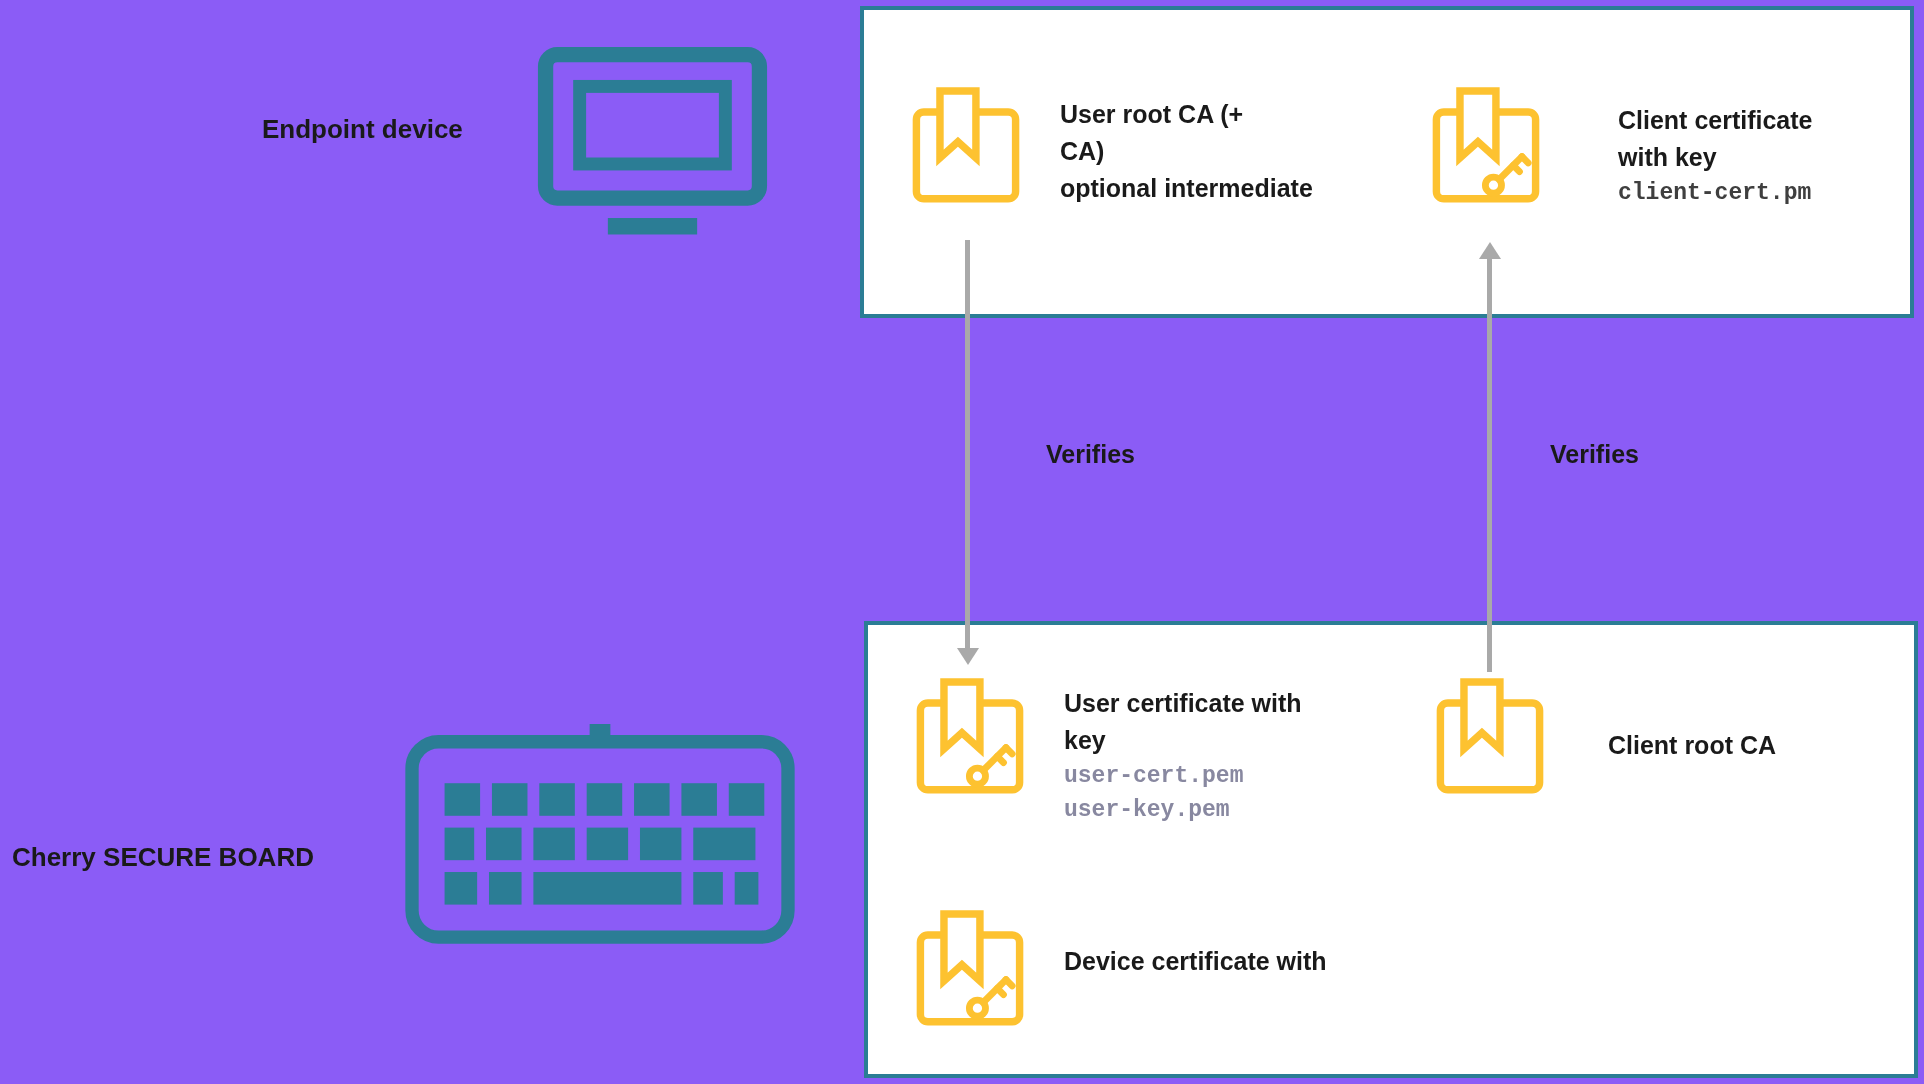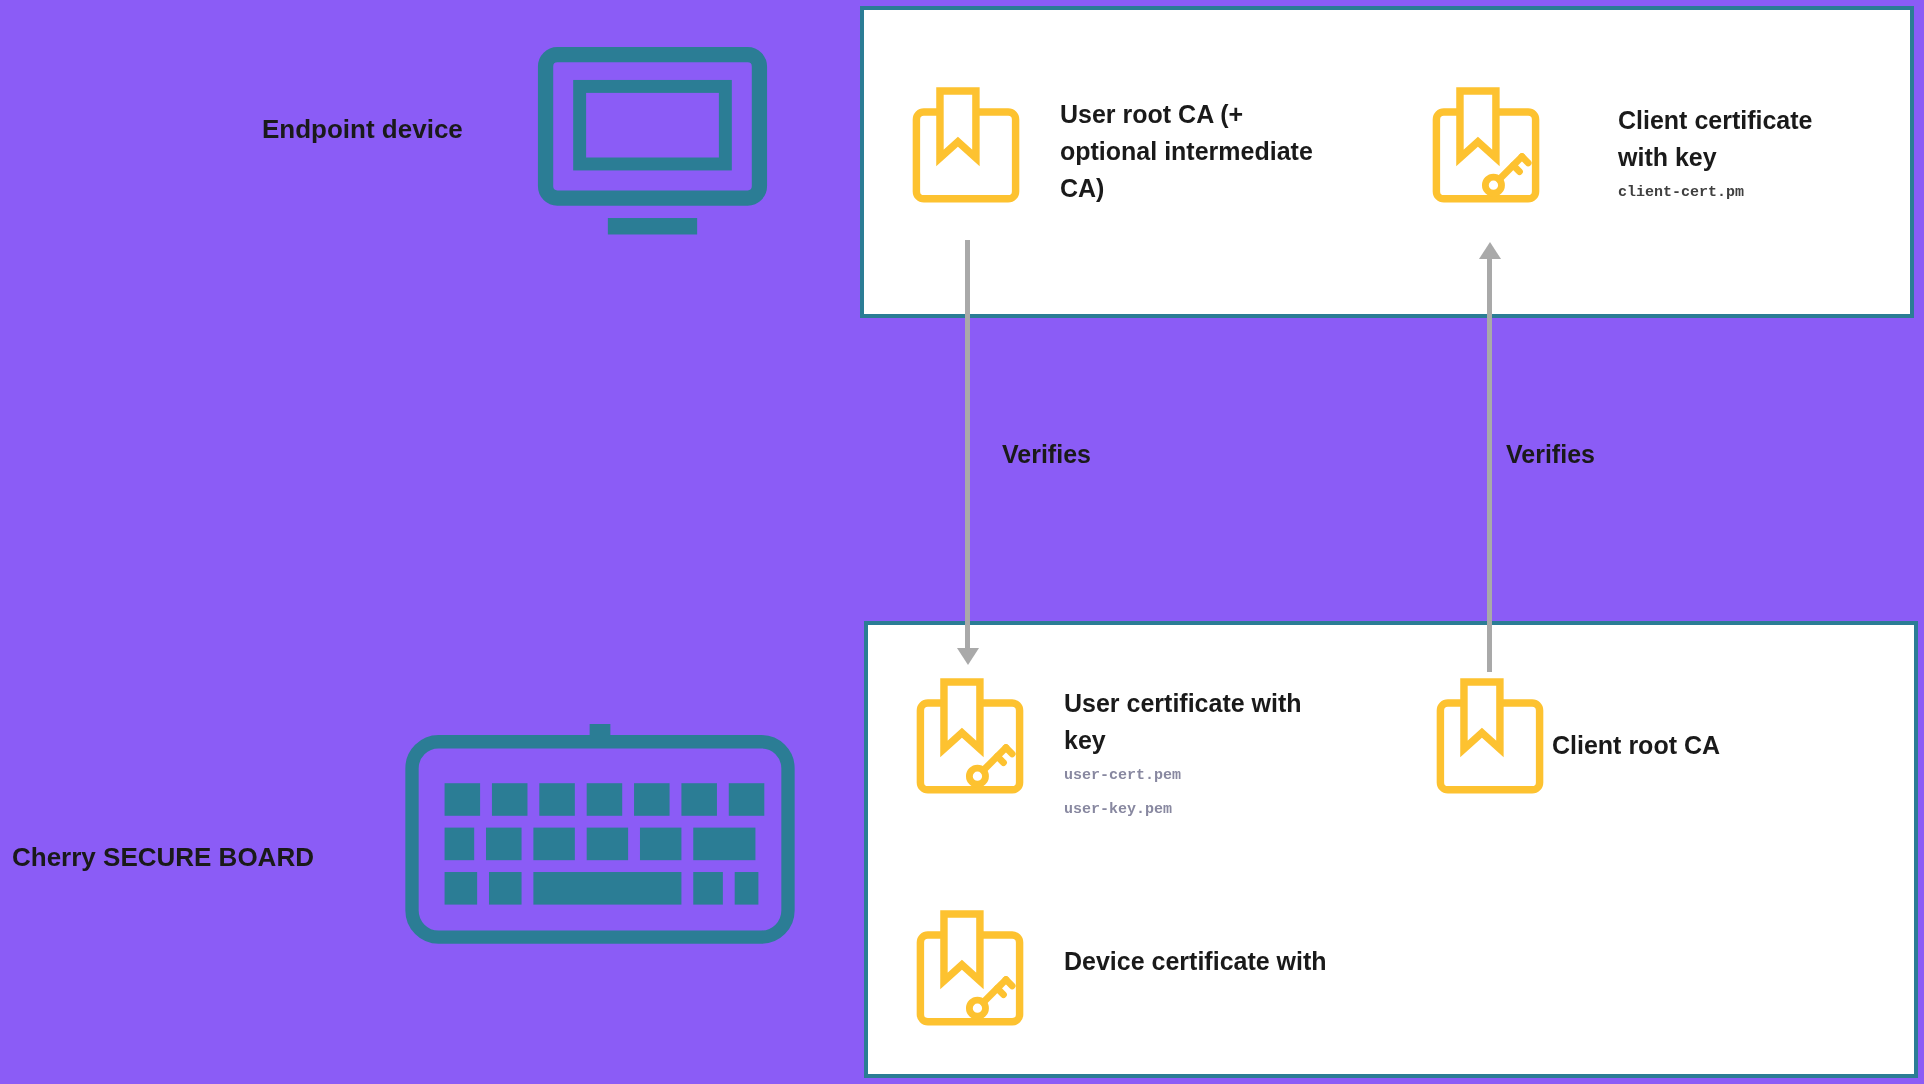--- a/index.html
+++ b/index.html
@@ -9,32 +9,32 @@
     color: var(--text, #1a1a1a);
   }
   .canvas { position:relative; width:1924px; height:1084px; background:#8b5cf6; overflow:hidden;font-weight:bold; }
 
   .box { position:absolute; border:4px solid var(--teal,#2B7D95); background:#fff; }
   .top-box { left:860px; top:6px; width:1054px; height:312px; }
   .bottom-box { left:864px; top:621px; width:1054px; height:457px;padding-left:48px; }
 
   .cert-icon { position:absolute; width:124px; height:124px; color: var(--yellow,#FDC230); }
   .cert-label { position:absolute; font-size:25px; line-height:37px; color: var(--text,#1a1a1a); }
-  .mono { font-family:"Liberation Mono", monospace; font-size:15px; line-height:34px; }
+  .mono { font-family:"Liberation Mono", monospace; font-size:23px; line-height:34px; }
   .mono-dark { color: var(--mono-dark,#3F3F3F); }
   .mono-muted { color: var(--mono-muted,#8888A0); }
 
   .side-label { position:absolute; font-size:26px; color: var(--text,#1a1a1a); white-space:nowrap; }
   .device-icon { position:absolute; color: var(--teal,#2B7D95); }
 
   .arrow-line { position:absolute; width:5px; background: var(--arrow,#A9A9A9); }
   .arrow-head { position:absolute; width:0; height:0; }
   .arrow-head.down { border-left:11px solid transparent; border-right:11px solid transparent; border-top:17px solid var(--arrow,#A9A9A9); }
   .arrow-head.up { border-left:11px solid transparent; border-right:11px solid transparent; border-bottom:17px solid var(--arrow,#A9A9A9); }
-  .verify-label { position:absolute; font-size:25px; color: var(--text,#1a1a1a); }
+  .verify-label { position:absolute; font-size:25px; color: var(--text,#1a1a1a); margin-left: 44px; }
 </style>
 </head>
 <body>
 
 <div class="canvas">
 
   <div class="side-label" style="left:262px; top:114px;">Endpoint device</div>
 
   <div class="device-icon" style="left:535px; top:44px; width:235px; height:205px;">
     <svg viewBox="0 0 200 170" width="235" height="200" aria-hidden="true">
@@ -77,22 +77,22 @@
   <div class="box top-box">
 
     <div class="cert-icon" style="left:40px; top:76px;">
       <svg viewBox="0 0 100 100" width="124" height="124" aria-hidden="true">
         <rect x="10" y="21" width="80" height="70" rx="6" fill="none" stroke="currentColor" stroke-width="6"></rect>
         <path d="M29 4 H58 V58 L43.5 45 L29 58 Z" fill="#ffffff" stroke="currentColor" stroke-width="6"></path>
       </svg>
     </div>
     <div class="cert-label" style="left:196px; top:86px;">
       <div>User root CA (+</div>
+      <div>CA)</div>
       <div>optional intermediate</div>
-      <div>CA)</div>
     </div>
 
     <div class="cert-icon" style="left:560px; top:76px;">
       <svg viewBox="0 0 100 100" width="124" height="124" aria-hidden="true">
         <rect x="10" y="21" width="80" height="70" rx="6" fill="none" stroke="currentColor" stroke-width="6"></rect>
         <path d="M29 4 H58 V58 L43.5 45 L29 58 Z" fill="#ffffff" stroke="currentColor" stroke-width="6"></path>
         <g stroke="currentColor" stroke-width="5.5" fill="none" stroke-linecap="round">
           <circle cx="56" cy="80" r="6.5"></circle>
           <path d="M61 75 L79 57"></path>
           <path d="M72 64 L77 69"></path>
@@ -128,21 +128,21 @@
       <div class="mono mono-muted">user-cert.pem</div>
       <div class="mono mono-muted">user-key.pem</div>
     </div>
 
     <div class="cert-icon" style="left:560px; top:52px;">
       <svg viewBox="0 0 100 100" width="124" height="124" aria-hidden="true">
         <rect x="10" y="21" width="80" height="70" rx="6" fill="none" stroke="currentColor" stroke-width="6"></rect>
         <path d="M29 4 H58 V58 L43.5 45 L29 58 Z" fill="#ffffff" stroke="currentColor" stroke-width="6"></path>
       </svg>
     </div>
-    <div class="cert-label" style="left:684px; top:102px;">
+    <div class="cert-label" style="left:740px; top:102px;">
       <div>Client root CA</div>
     </div>
 
     <div class="cert-icon" style="left:40px; top:284px;">
       <svg viewBox="0 0 100 100" width="124" height="124" aria-hidden="true">
         <rect x="10" y="21" width="80" height="70" rx="6" fill="none" stroke="currentColor" stroke-width="6"></rect>
         <path d="M29 4 H58 V58 L43.5 45 L29 58 Z" fill="#ffffff" stroke="currentColor" stroke-width="6"></path>
         <g stroke="currentColor" stroke-width="5.5" fill="none" stroke-linecap="round">
           <circle cx="56" cy="80" r="6.5"></circle>
           <path d="M61 75 L79 57"></path>

